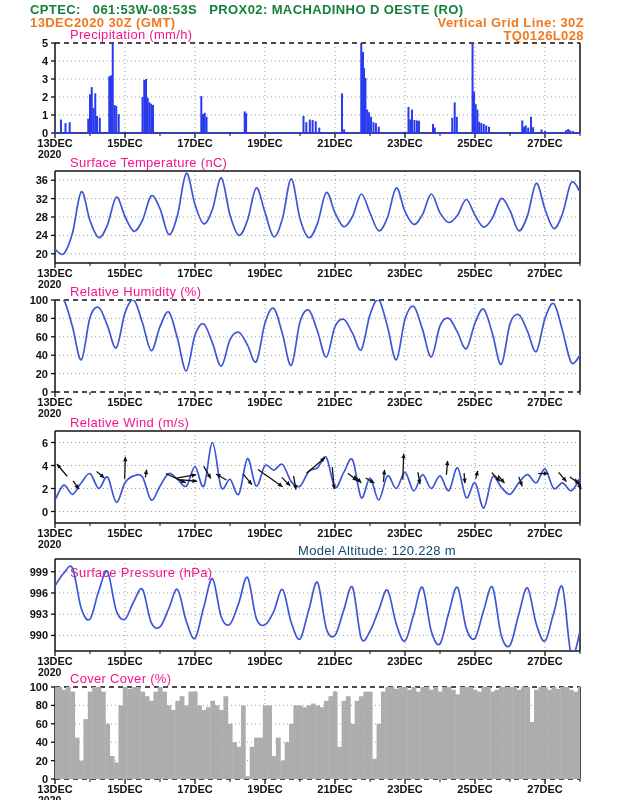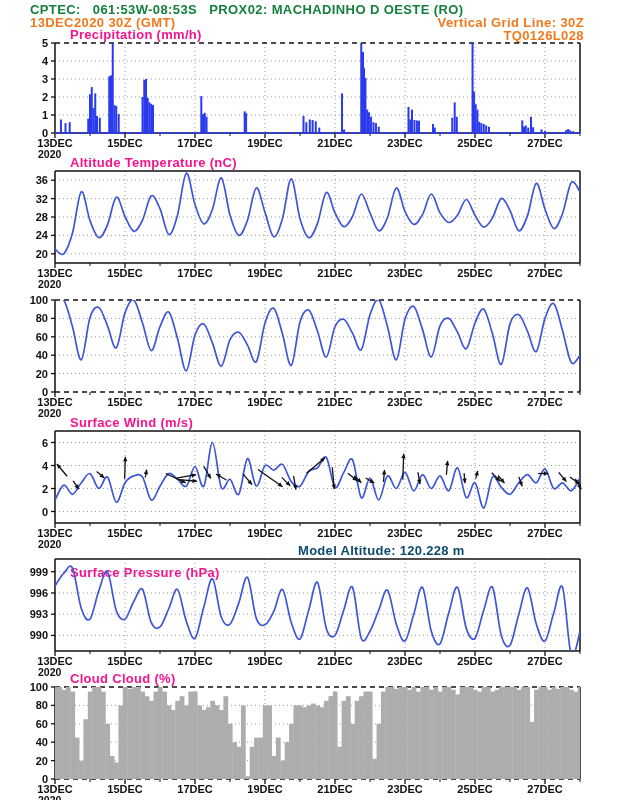--- a/index.html
+++ b/index.html
@@ -4,40 +4,41 @@
 <style>
   html,body{margin:0;padding:0;background:#fff;}
   #page{position:relative;width:618px;height:800px;background:#ffffff;overflow:hidden;
         font-family:"Liberation Sans",sans-serif;}
   .hdr{position:absolute;font-weight:bold;font-size:13px;letter-spacing:.4px;white-space:pre;}
   .right{text-align:right;}
   #h1{top:2px;left:30px;}
   #h2{top:15px;left:30px;}
   #h3{top:15px;right:34px;}
   #h4{top:28px;right:34px;margin-left:32px;}
-  .ptitle{position:absolute;left:70px;font-weight:bold;font-size:13px;letter-spacing:.3px;white-space:pre;text-align:right;}
+  .ptitle{position:absolute;left:70px;font-weight:normal;font-size:13px;letter-spacing:.3px;white-space:pre;text-align:right;}
   #t0{top:27px;} #t1{top:155px;} #t2{top:284px;} #t3{top:415px;} #t4{top:565px;} #t5{top:671px;}
   #alt{left:298px;top:543px;}
   #chart{position:absolute;left:0;top:0;width:618px;height:800px;}
 </style>
 </head>
 <body>
 
 <div id="page">
   <div id="h1" class="hdr" style="color: #15803d;">CPTEC:   061:53W-08:53S   PROX02: MACHADINHO D OESTE (RO)</div>
   <div id="h2" class="hdr" style="color: rgb(240, 121, 30);">13DEC2020 30Z (GMT)</div>
   <div id="h3" class="hdr right" style="color: rgb(240, 121, 30);">Vertical Grid Line: 30Z</div>
   <div id="h4" class="hdr right" style="color: rgb(240, 121, 30);">TQ0126L028</div>
 
   <div id="t0" class="ptitle" style="color: rgb(245, 20, 142);">Precipitation (mm/h)</div>
-  <div id="t1" class="ptitle" style="color: rgb(245, 20, 142);">Altitude Temperature (nC)</div>
-  <div id="t3" class="ptitle" style="color: rgb(245, 20, 142);">Surface Wind (m/s)</div>
+  <div id="t1" class="ptitle" style="color: rgb(245, 20, 142);">Surface Temperature (nC)</div>
+  <div id="t2" class="ptitle" style="color: rgb(245, 20, 142);">Relative Humidity (%)</div>
+  <div id="t3" class="ptitle" style="color: rgb(245, 20, 142);">Relative Wind (m/s)</div>
   <div id="t4" class="ptitle" style="color: rgb(245, 20, 142);">Surface Pressure (hPa)</div>
   <div id="alt" class="ptitle" style="color: #0c4a6e;">Model Altitude: 120.228 m</div>
-  <div id="t5" class="ptitle" style="color: rgb(245, 20, 142);">Cloud Cloud (%)</div>
+  <div id="t5" class="ptitle" style="color: rgb(245, 20, 142);">Cover Cover (%)</div>
 
   <svg id="chart" xmlns="http://www.w3.org/2000/svg" viewBox="0 0 618 800">
       <g>
         <clipPath id="clip0">
           <rect x="55" y="43" width="525" height="90"></rect>
         </clipPath>
         <line x1="125" y1="43" x2="125" y2="133" stroke="#9a9a9a" stroke-width="1" stroke-dasharray="1 3"></line>
         <line x1="195" y1="43" x2="195" y2="133" stroke="#9a9a9a" stroke-width="1" stroke-dasharray="1 3"></line>
         <line x1="265" y1="43" x2="265" y2="133" stroke="#9a9a9a" stroke-width="1" stroke-dasharray="1 3"></line>
         <line x1="335" y1="43" x2="335" y2="133" stroke="#9a9a9a" stroke-width="1" stroke-dasharray="1 3"></line>

